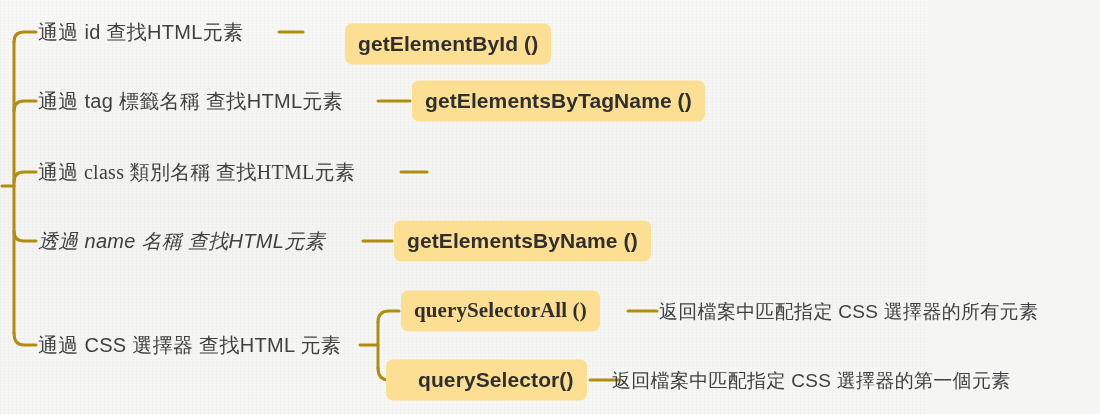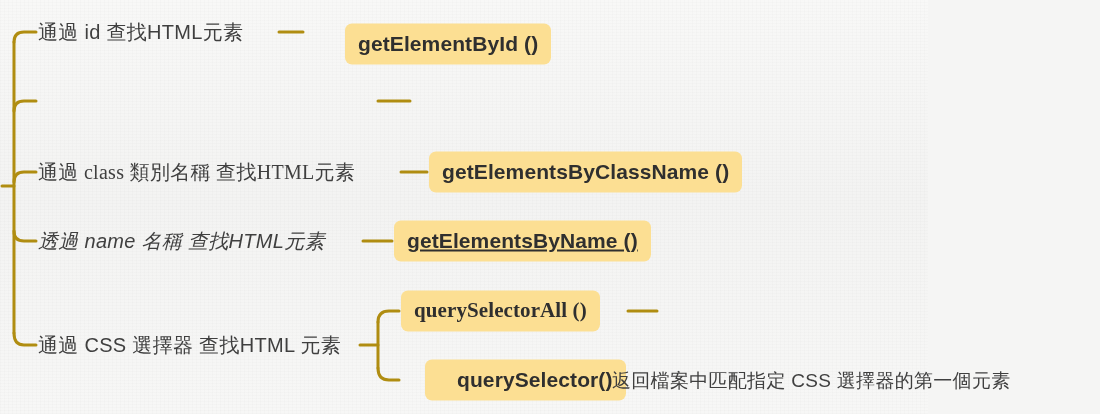--- a/index.html
+++ b/index.html
@@ -112,27 +112,29 @@
       <path d="M378,368 Q378,380 389,380 L399,380"></path>
 
       <path d="M628,311 L657,311"></path>
       <path d="M590,380 L619,380"></path>
     </g>
   </svg>
 
   <div class="node branch-label" style="left:38px; top:32px;">通過 id 查找HTML元素</div>
   <div class="node method-badge" style="left:305px; top:44px;margin-left:40px;">getElementById ()</div>
 
+  <div class="node branch-label" style="left:38px; top:101px;">通過 tag 標籤名稱 查找HTML元素</div>
+  <div class="node method-badge" style="left:412px; top:101px;">getElementsByTagName ()</div>
 
   <div class="node branch-label" style="left:38px; top:172px;font-family:Liberation Serif, serif;">通過 class 類別名稱 查找HTML元素</div>
-  <div class="node method-badge" style="left:429px; top:172px;">getElementsByClassName ()</div>
 
   <div class="node branch-label" style="left:38px; top:241px;font-style:italic;">透過 name 名稱 查找HTML元素</div>
-  <div class="node method-badge" style="left:394px; top:241px;text-decoration:underline;">getElementsByName ()</div>
+  <div class="node method-badge" style="left:394px; top:241px;">getElementsByName ()</div>
 
   <div class="node branch-label" style="left:38px; top:345px;">通過 CSS 選擇器 查找HTML 元素</div>
 
   <div class="node method-badge" style="left:401px; top:311px;font-family:Liberation Serif, serif;">querySelectorAll ()</div>
+  <div class="node desc-label" style="left:659px; top:311px;">返回檔案中匹配指定 CSS 選擇器的所有元素</div>
 
-  <div class="node method-badge" style="left:425px; top:380px;padding-left:32px;">querySelector()</div>
+  <div class="node method-badge" style="left:386px; top:380px;padding-left:32px;">querySelector()</div>
   <div class="node desc-label" style="left:612px; top:380px;">返回檔案中匹配指定 CSS 選擇器的第一個元素</div>
 
 </div>
 
 </body></html>

